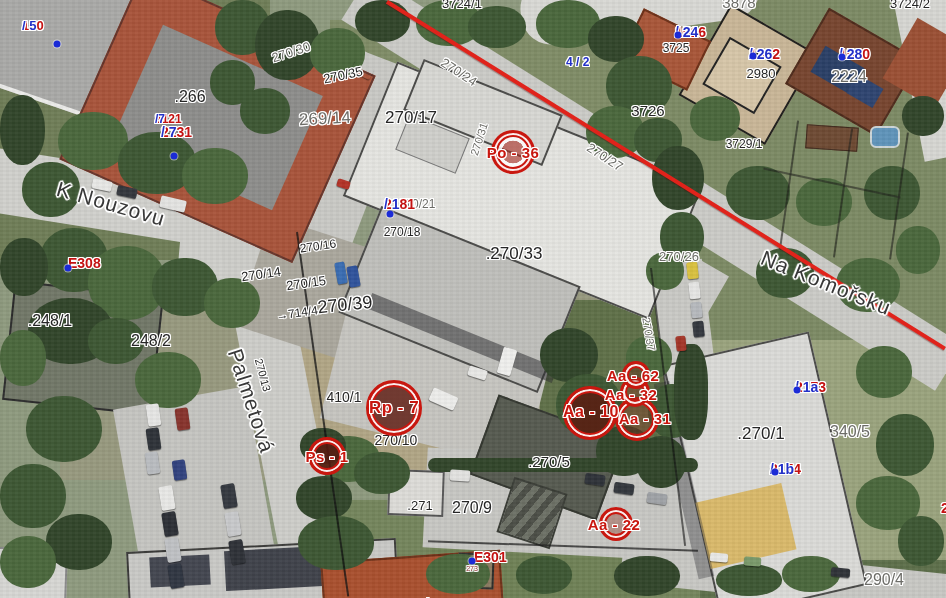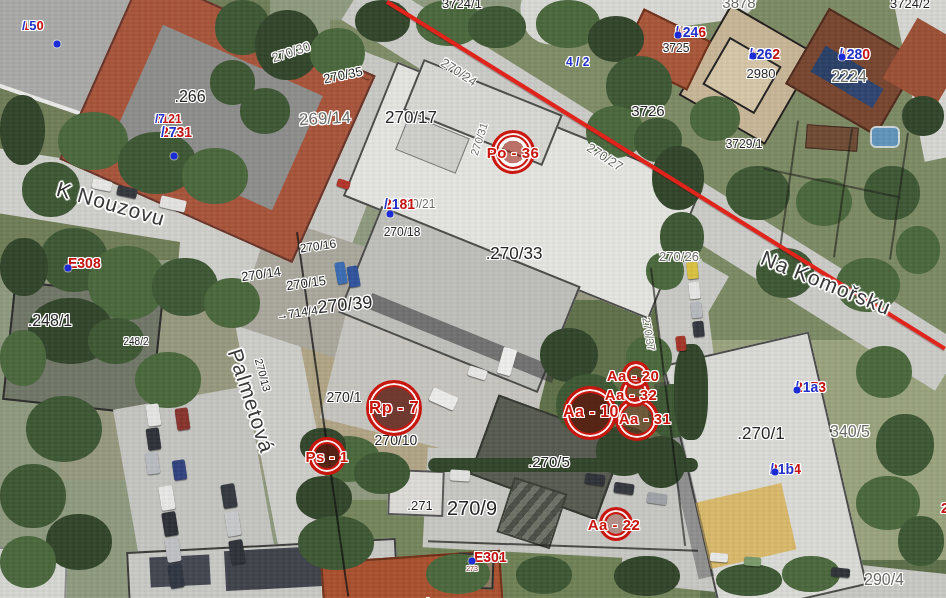--- a/index.html
+++ b/index.html
@@ -218,39 +218,39 @@
       <div class="parcel-label halo tone-dark" style="left: 402px; top: 232px; font-size: 12px; transform: translate(-50%, -50%) rotate(0deg);">270/18</div>
       <div class="parcel-label halo tone-dark" style="left: 514px; top: 254px; font-size: 17px; transform: translate(-50%, -50%) rotate(0deg);">.270/33</div>
       <div class="parcel-label halo tone-gray" style="left: 479px; top: 139px; font-size: 11px; transform: translate(-50%, -50%) rotate(-72deg);">270/31</div>
       <div class="parcel-label halo tone-dark" style="left: 318px; top: 246px; font-size: 12px; transform: translate(-50%, -50%) rotate(-8deg);">270/16</div>
       <div class="parcel-label halo tone-dark" style="left: 261px; top: 274px; font-size: 13px; transform: translate(-50%, -50%) rotate(-8deg);">270/14</div>
       <div class="parcel-label halo tone-dark" style="left: 306px; top: 283px; font-size: 13px; transform: translate(-50%, -50%) rotate(-8deg);">270/15</div>
       <div class="parcel-label halo tone-dark" style="left: 345px; top: 305px; font-size: 18px; transform: translate(-50%, -50%) rotate(-6deg);">270/39</div>
       <div class="parcel-label halo tone-dark" style="left: 297px; top: 313px; font-size: 12px; transform: translate(-50%, -50%) rotate(-8deg);">→714/4</div>
       <div class="parcel-label halo tone-dark" style="left: 263px; top: 375px; font-size: 11px; transform: translate(-50%, -50%) rotate(75deg);">270/13</div>
       <div class="parcel-label halo tone-dark" style="left: 50px; top: 321px; font-size: 16px; transform: translate(-50%, -50%) rotate(0deg);">.248/1</div>
-      <div class="parcel-label halo tone-dark" style="left: 136px; top: 341px; font-size: 10px; transform: translate(-50%, -50%) rotate(0deg);">248/2</div>
+      <div class="parcel-label halo tone-dark" style="left: 151px; top: 341px; font-size: 16px; transform: translate(-50%, -50%) rotate(0deg);">248/2</div>
       <div class="parcel-label halo tone-gray" style="left: 679px; top: 256px; font-size: 13px; transform: translate(-50%, -50%) rotate(0deg);">270/26</div>
       <div class="parcel-label halo tone-gray" style="left: 649px; top: 334px; font-size: 11px; transform: translate(-50%, -50%) rotate(80deg);">270/37</div>
       <div class="parcel-label halo tone-dark" style="left: 648px; top: 110px; font-size: 15px; transform: translate(-50%, -50%) rotate(0deg);">3726</div>
       <div class="parcel-label halo tone-dark" style="left: 676px; top: 48px; font-size: 12px; transform: translate(-50%, -50%) rotate(0deg);">3725</div>
       <div class="parcel-label halo tone-dark" style="left: 761px; top: 73px; font-size: 13px; transform: translate(-50%, -50%) rotate(0deg);">2980</div>
       <div class="parcel-label halo tone-gray" style="left: 849px; top: 77px; font-size: 16px; transform: translate(-50%, -50%) rotate(0deg);">2224</div>
       <div class="parcel-label halo tone-dark" style="left: 744px; top: 144px; font-size: 12px; transform: translate(-50%, -50%) rotate(0deg);">3729/1</div>
       <div class="parcel-label halo tone-gray" style="left: 739px; top: 2px; font-size: 15px; transform: translate(-50%, -50%) rotate(0deg);">3878</div>
       <div class="parcel-label halo tone-dark" style="left: 462px; top: 3px; font-size: 13px; transform: translate(-50%, -50%) rotate(0deg);">3724/1</div>
       <div class="parcel-label halo tone-dark" style="left: 910px; top: 3px; font-size: 13px; transform: translate(-50%, -50%) rotate(0deg);">3724/2</div>
       <div class="parcel-label halo tone-dark" style="left: 761px; top: 434px; font-size: 17px; transform: translate(-50%, -50%) rotate(0deg);">.270/1</div>
       <div class="parcel-label halo tone-gray" style="left: 850px; top: 432px; font-size: 16px; transform: translate(-50%, -50%) rotate(0deg);">340/5</div>
       <div class="parcel-label halo tone-gray" style="left: 884px; top: 580px; font-size: 16px; transform: translate(-50%, -50%) rotate(0deg);">290/4</div>
       <div class="parcel-label halo tone-dark" style="left: 549px; top: 461px; font-size: 15px; transform: translate(-50%, -50%) rotate(0deg);">.270/5</div>
       <div class="parcel-label halo tone-dark" style="left: 420px; top: 505px; font-size: 13px; transform: translate(-50%, -50%) rotate(0deg);">.271</div>
-      <div class="parcel-label halo tone-dark" style="left: 472px; top: 508px; font-size: 20px; transform: translate(-50%, -50%) rotate(0deg);">270/9</div>
+      <div class="parcel-label halo tone-dark" style="left: 472px; top: 508px; font-size: 16px; transform: translate(-50%, -50%) rotate(0deg);">270/9</div>
       <div class="parcel-label halo tone-dark" style="left: 396px; top: 440px; font-size: 14px; transform: translate(-50%, -50%) rotate(0deg);">270/10</div>
-      <div class="parcel-label halo tone-dark" style="left: 344px; top: 397px; font-size: 14px; transform: translate(-50%, -50%) rotate(0deg);">270/1</div>
+      <div class="parcel-label halo tone-dark" style="left: 344px; top: 397px; font-size: 14px; transform: translate(-50%, -50%) rotate(0deg);">410/1</div>
       <div class="parcel-label halo tone-red" style="left: 472px; top: 568px; font-size: 7px; transform: translate(-50%, -50%) rotate(0deg);">273</div>
       <div class="cad-label halo" style="left: 22px; top: 18px; font-size: 13px;">
         <span class="cad-red">130</span>
         <span class="cad-blue"> / 5</span>
       </div>
       <div class="cad-dot" style="left: 57px; top: 44px;"></div>
       <div class="cad-label halo" style="left: 155px; top: 112px; font-size: 12px;">
         <span class="cad-red">2121</span>
         <span class="cad-blue"> /7</span>
       </div>
@@ -317,17 +317,17 @@
       <div class="marker-label halo" style="left: 394px; top: 408px; font-size: 17px;">Rp - 7</div>
       <div class="tree-marker fill-dark" style="left: 308px; top: 437px; width: 38px; height: 38px;"></div>
       <div class="marker-label halo" style="left: 327px; top: 456px; font-size: 15px;">Ps - 1</div>
       <div class="tree-marker fill-dark" style="left: 563px; top: 386px; width: 54px; height: 54px;"></div>
       <div class="marker-label halo" style="left: 591px; top: 412px; font-size: 16px;">Aa - 10</div>
       <div class="tree-marker fill-mid" style="left: 615px; top: 397px; width: 44px; height: 44px;"></div>
       <div class="marker-label halo" style="left: 645px; top: 418px; font-size: 15px;">Aa - 31</div>
       <div class="tree-marker fill-mid" style="left: 620px; top: 377px; width: 30px; height: 30px;"></div>
       <div class="marker-label halo" style="left: 631px; top: 394px; font-size: 15px;">Aa - 32</div>
       <div class="tree-marker fill-mid" style="left: 622px; top: 361px; width: 28px; height: 28px;"></div>
-      <div class="marker-label halo" style="left: 633px; top: 375px; font-size: 15px;">Aa - 20</div>
+      <div class="marker-label halo" style="left: 633px; top: 375px; font-size: 15px;">Aa - 62</div>
       <div class="tree-marker fill-mid" style="left: 599px; top: 507px; width: 34px; height: 34px;"></div>
       <div class="marker-label halo" style="left: 614px; top: 524px; font-size: 15px;">Aa - 22</div>
     </div>
 </div>
 
 </body></html>

